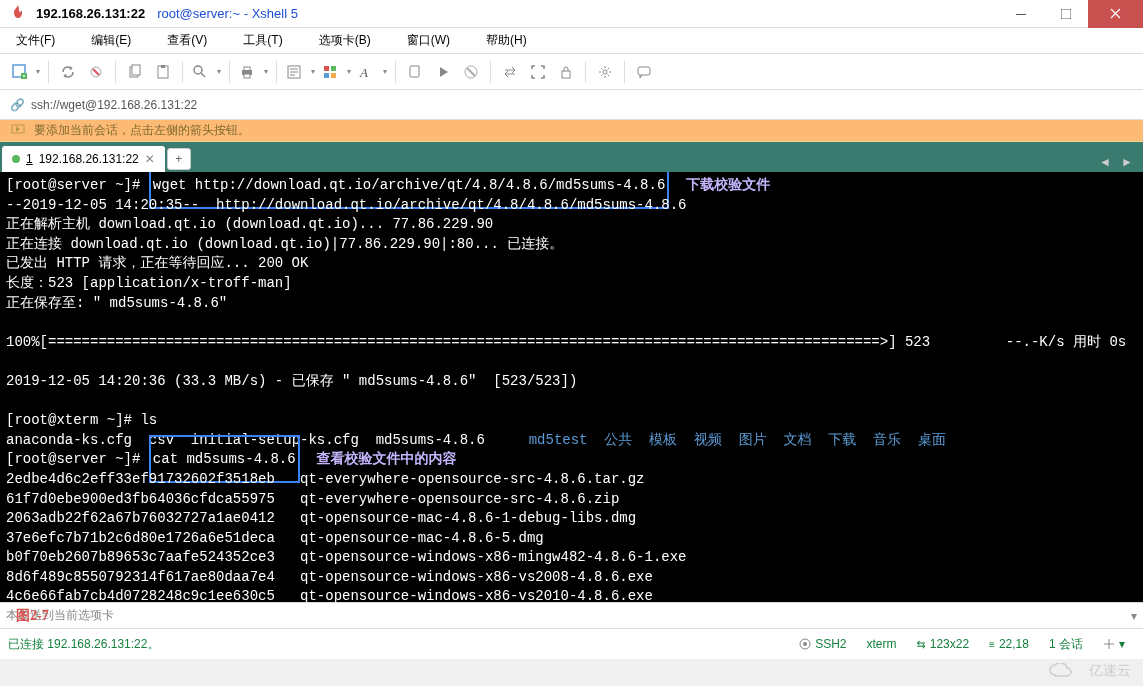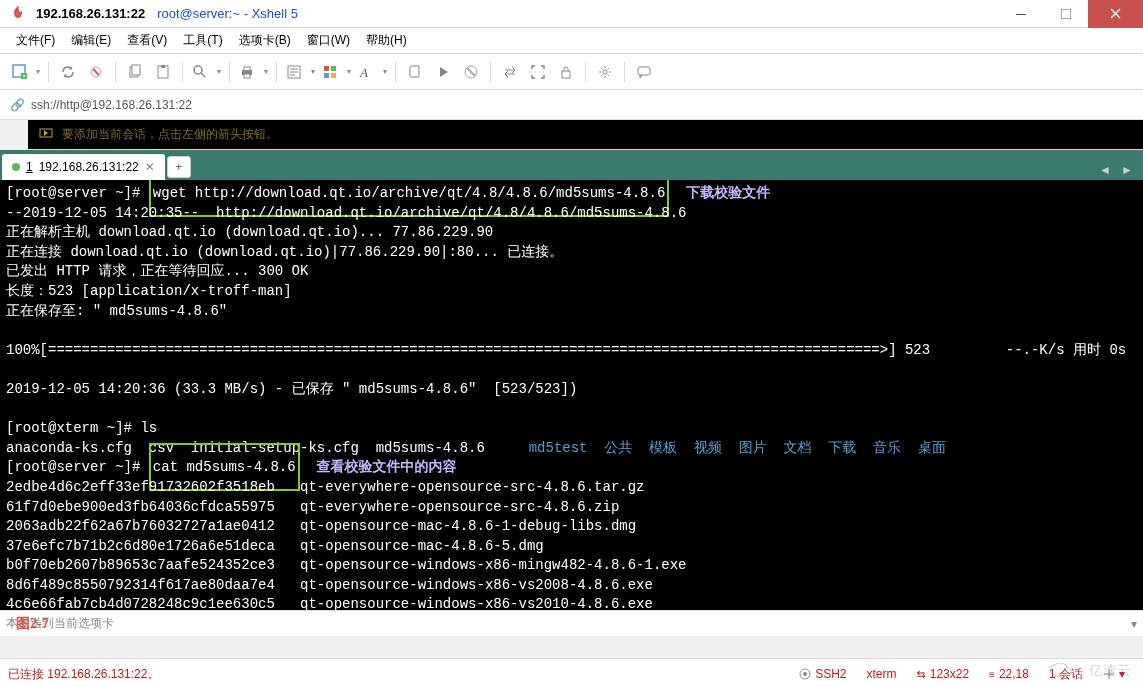--- a/index.html
+++ b/index.html
@@ -7,54 +7,54 @@
     
     .titlebar { height: 28px; background: #fff; display: flex; align-items: center; padding: 0 0 0 10px; border-bottom: 1px solid #ddd; }
     .titlebar .fire-icon { width: 16px; height: 16px; margin-right: 10px; }
     .titlebar .addr { font-weight: bold; font-size: 13px; color: #000; margin-right: 12px; }
     .titlebar .subtitle { color: #1d4ed8; font-size: 13px; }
     .titlebar .spacer { flex: 1; }
     .winbtns { display: flex; }
     .winbtn { width: 45px; height: 28px; display: flex; align-items: center; justify-content: center; color: #555; }
     .winbtn.close { background: #c8504f; color: #fff; width: 55px; }
     
-    .menubar { height: 26px; background: #fff; display: flex; align-items: center; padding: 0 8px; gap: 0; border-bottom: 1px solid #ddd; font-size: 12px; }
+    .menubar { height: 26px; background: #fff; display: flex; align-items: center; padding: 0 8px; gap: 20px; border-bottom: 1px solid #ddd; font-size: 12px; }
     .menubar .menuitem { padding: 2px 8px; cursor: default; }
     
     .toolbar { height: 36px; background: #fff; display: flex; align-items: center; padding: 0 8px; gap: 2px; border-bottom: 1px solid #ddd; }
     .tbtn { width: 26px; height: 26px; display: flex; align-items: center; justify-content: center; color: #666; border-radius: 3px; }
     .tbtn.drop { width: 34px; justify-content: flex-start; padding-left: 3px; position: relative; }
     .tbtn.drop::after { content: "▾"; font-size: 8px; position: absolute; right: 2px; color: #888; }
     .tsep { width: 1px; height: 22px; background: #ddd; margin: 0 4px; }
     
     .urlbar { height: 30px; background: #fff; display: flex; align-items: center; padding: 0 10px; border-bottom: 1px solid #ddd; color: #555; }
     .urlbar .link-icon { margin-right: 6px; color: #888; }
     
-    .hintbar { height: 30px; background: #000000; display: flex; align-items: center; padding: 0 10px; border-bottom: 1px solid #e8d898; color: #806a30; margin-left: 28px; }
+    .hintbar { height: 22px; background: #fdba74; display: flex; align-items: center; padding: 0 10px; border-bottom: 1px solid #e8d898; color: #806a30; }
     .hintbar .arrow-icon { margin-right: 8px; }
     
     .tabbar-area { background: #3a7a6f; padding-top: 2px; }
     .tabbar { height: 28px; display: flex; align-items: flex-end; padding: 0 2px; }
     .tab { background: #fff; height: 26px; display: flex; align-items: center; padding: 0 10px; border-radius: 3px 3px 0 0; margin-right: 2px; gap: 6px; }
     .tab .dot { width: 8px; height: 8px; border-radius: 50%; background: #5cb85c; }
     .tab .label { font-size: 12px; }
     .tab .close { color: #888; font-size: 12px; }
     .addtab { width: 24px; height: 22px; background: #fff; border-radius: 3px; display: flex; align-items: center; justify-content: center; color: #666; margin-bottom: 2px; border: 1px solid #ccc; }
     .tab-nav { margin-left: auto; display: flex; gap: 2px; padding-right: 4px; }
     .tab-nav-btn { width: 20px; height: 20px; color: #ccc; display: flex; align-items: center; justify-content: center; }
     
     .terminal { background: #000; color: #fff; font-family: "Consolas", "Courier New", monospace; font-size: 14px; line-height: 1.4; padding: 4px 6px; height: 430px; white-space: pre; overflow: hidden; }
-    .hl-red { border: 2px solid #84cc16; padding: 14px 2px; margin-top: 44px; }
+    .hl-red { border: 2px solid #3b82f6; padding: 14px 2px; margin-top: 44px; }
     .anno-red { color: #c4b5fd; font-weight: bold; }
     .term-blue { color: #5b9bd5; padding-left: 27px; }
     
     .sendbar { height: 26px; background: #fff; border-top: 1px solid #ddd; display: flex; align-items: center; padding: 0 6px; color: #888; position: relative; }
     .fig-label { position: absolute; left: 16px; color: #d9534f; font-weight: bold; font-family: "SimSun", serif; font-size: 14px; }
     
-    .statusbar { height: 24px; background: #fff; border-top: 1px solid #ddd; display: flex; align-items: center; padding: 15px 8px; color: #b91c1c; font-size: 12px; margin-top: 22px; }
+    .statusbar { height: 24px; background: #fff; border-top: 1px solid #ddd; display: flex; align-items: center; padding: 15px 8px; color: #15803d; font-size: 12px; }
     .statusbar .sep { flex: 1; }
     .statusbar .cell { padding: 0 10px; display: flex; align-items: center; gap: 4px; }
     
     .watermark { position: absolute; right: 12px; bottom: 6px; opacity: 0.35; color: #888; font-size: 14px; display: flex; align-items: center; gap: 16px; }
     .watermark svg { width: 24px; height: 16px; }
   </style>
 </head>
 <body>
 
 <div class="titlebar">
@@ -209,21 +209,21 @@
   <div class="tbtn">
       <svg width="16" height="16" viewBox="0 0 16 16">
         <rect x="2" y="3" width="12" height="8" rx="2" fill="none" stroke="#888"></rect>
         <path d="M6 11l-2 3v-3" fill="none" stroke="#888"></path>
       </svg>
     </div>
 </div>
 
 <div class="urlbar">
   <span class="link-icon">🔗</span>
-  <span>ssh://http@192.168.26.131:22</span>
+  <span>ssh://wget@192.168.26.131:22</span>
 </div>
 
 <div class="hintbar">
   <span class="arrow-icon">
     <svg width="16" height="16" viewBox="0 0 16 16">
         <rect x="2" y="4" width="12" height="8" fill="none" stroke="#b89b4a"></rect>
         <path d="M10 8l-4-3v6z" fill="#b89b4a"></path>
       </svg>
   </span>
   <span>要添加当前会话，点击左侧的箭头按钮。</span>
@@ -242,21 +242,21 @@
       <div class="tab-nav-btn">◄</div>
       <div class="tab-nav-btn">►</div>
     </div>
   </div>
 </div>
 
 <div class="terminal"><span>[root@server ~]# </span><span class="hl-red">wget http://download.qt.io/archive/qt/4.8/4.8.6/md5sums-4.8.6</span>  <span class="anno-red">下载校验文件</span>
 <span>--2019-12-05 14:20:35--  http://download.qt.io/archive/qt/4.8/4.8.6/md5sums-4.8.6</span>
 <span>正在解析主机 download.qt.io (download.qt.io)... 77.86.229.90</span>
 <span>正在连接 download.qt.io (download.qt.io)|77.86.229.90|:80... 已连接。</span>
-<span>已发出 HTTP 请求，正在等待回应... 300 OK</span>
+<span>已发出 HTTP 请求，正在等待回应... 200 OK</span>
 <span>长度：523 [application/x-troff-man]</span>
 <span>正在保存至: " md5sums-4.8.6"</span>
 
 <span>100%[===================================================================================================&gt;] 523         --.-K/s 用时 0s</span>
 
 <span>2019-12-05 14:20:36 (33.3 MB/s) - 已保存 " md5sums-4.8.6"  [523/523])</span>
 
 <span>[root@xterm ~]# ls</span>
 <span>anaconda-ks.cfg  csv  initial-setup-ks.cfg  md5sums-4.8.6  </span><span class="term-blue">md5test  公共  模板  视频  图片  文档  下载  音乐  桌面</span>
 <span>[root@server ~]# </span><span class="hl-red">cat md5sums-4.8.6</span>  <span class="anno-red">查看校验文件中的内容</span>

